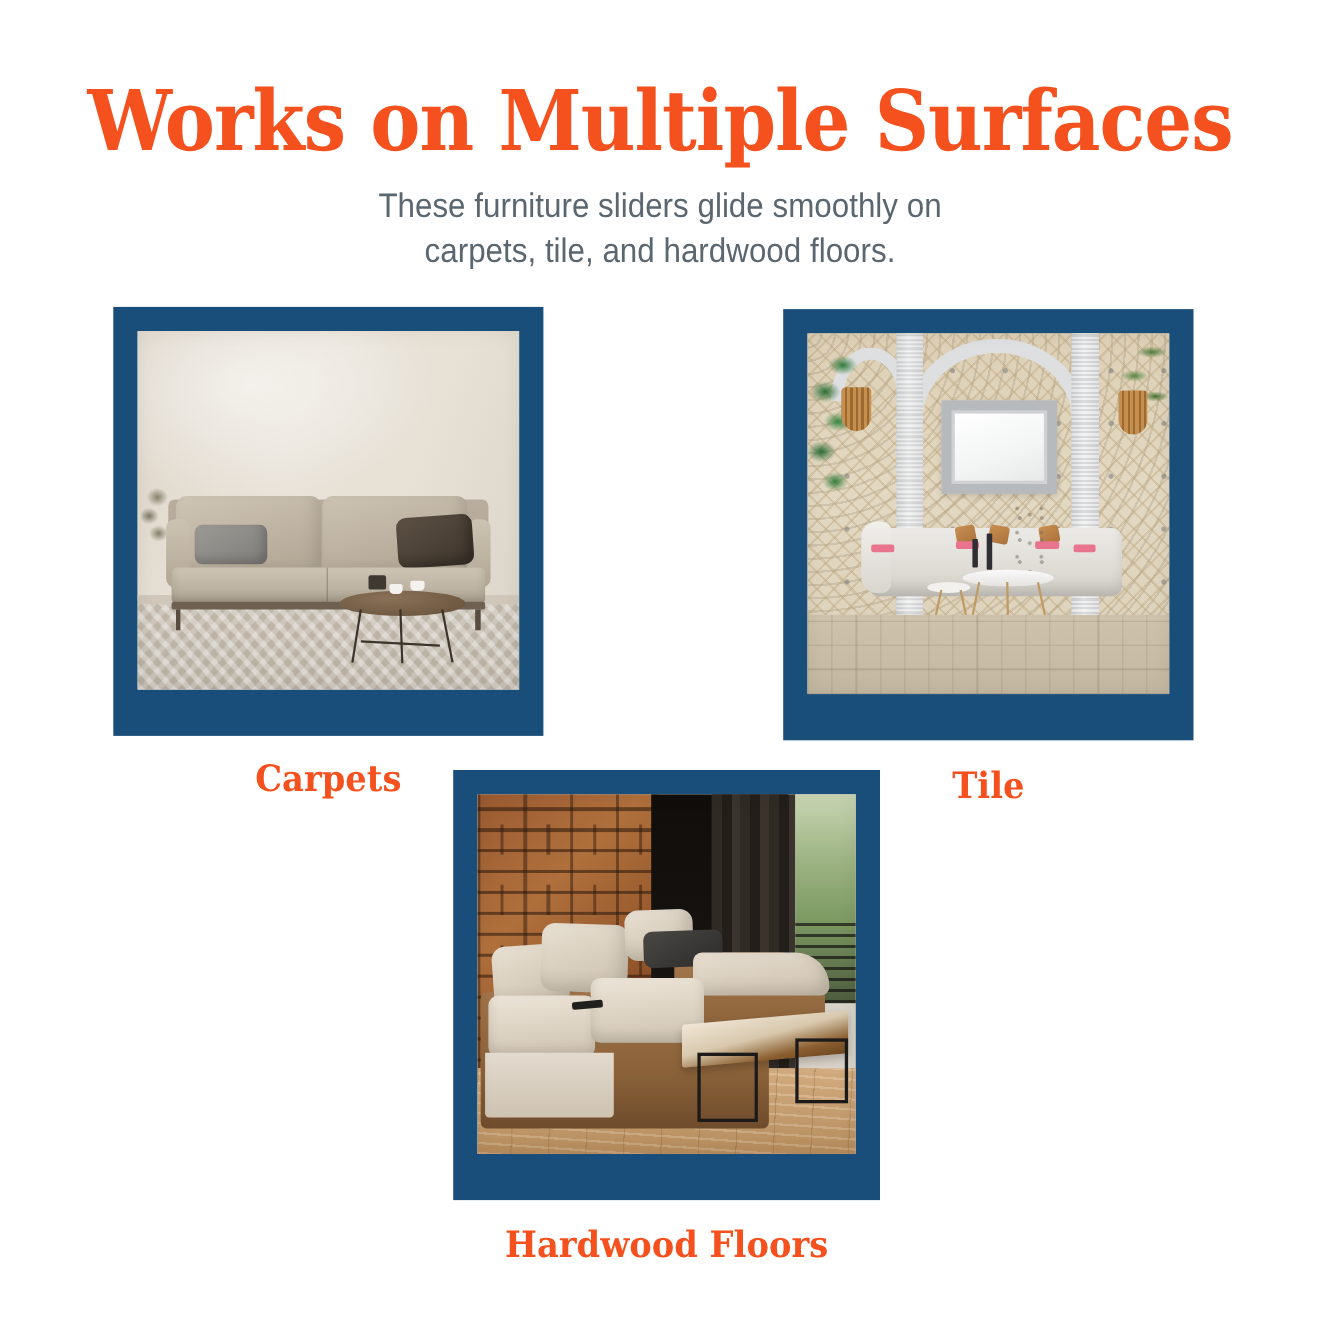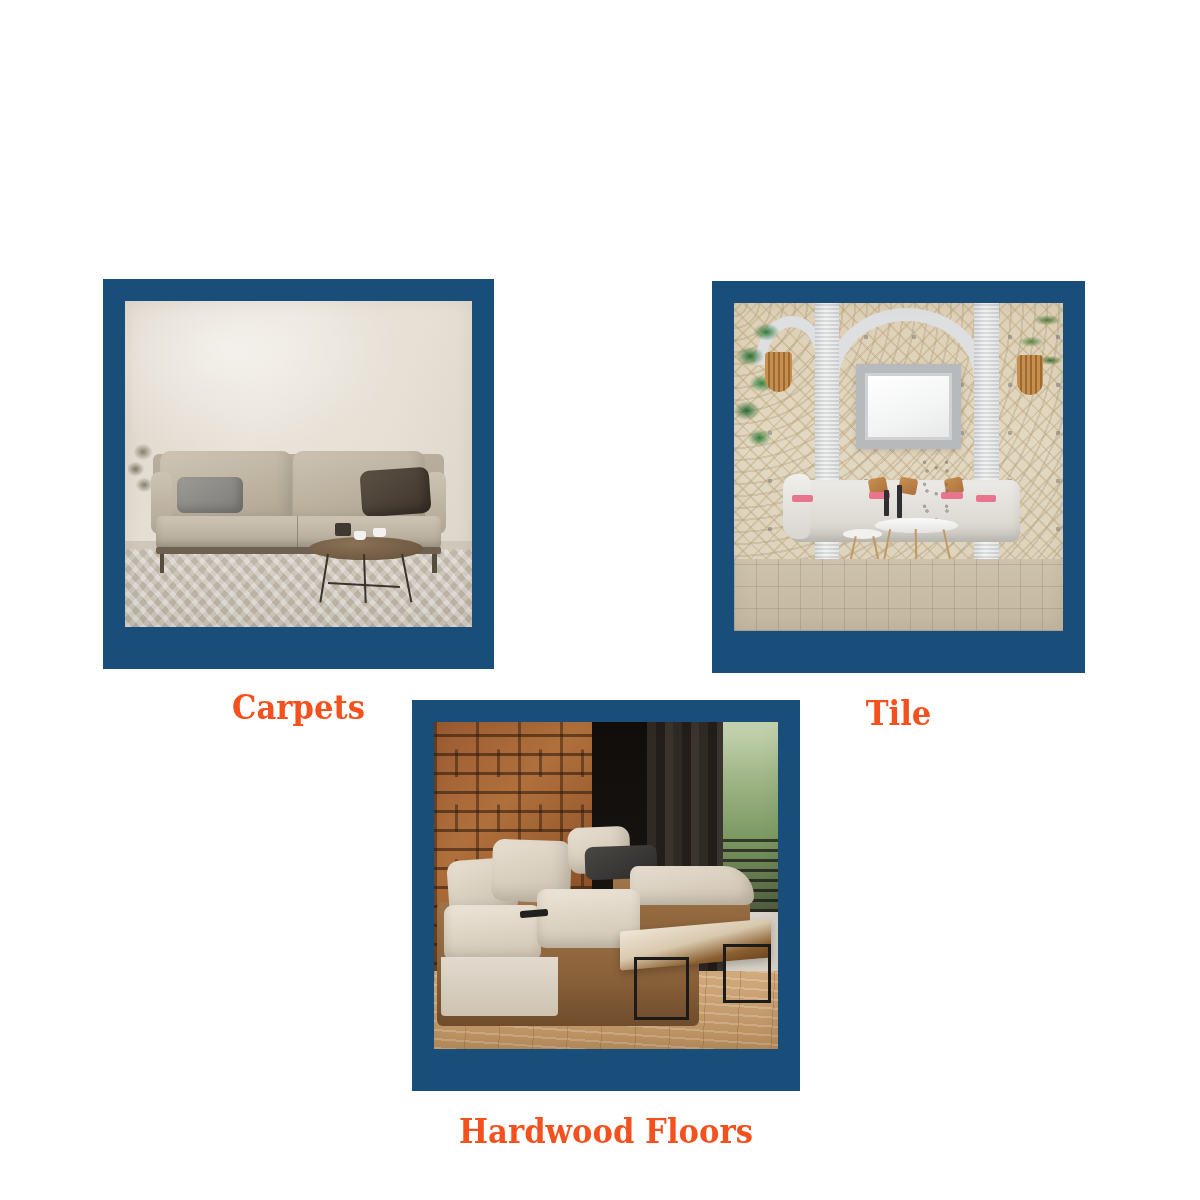--- a/index.html
+++ b/index.html
@@ -392,20 +392,27 @@
   .photo::after {
     content:""; position:absolute; inset:0; pointer-events:none;
     box-shadow:inset 0 0 18px rgba(0,0,0,.06);
   }
 </style>
 </head>
 <body>
 
 <div class="page">
 
+  <div class="header">
+    <div class="title">Works on Multiple Surfaces</div>
+    <div class="subtitle">
+      <div>These furniture sliders glide smoothly on</div>
+      <div>carpets, tile, and hardwood floors.</div>
+    </div>
+  </div>
 
   <div class="frame" id="frame-carpets">
     <div class="photo p1">
       <div class="wall"></div>
       <div class="skirting"></div>
       <div class="floor"></div>
       <div class="plant"></div>
       <div class="sofa-back"></div>
       <div class="cush bl"></div>
       <div class="cush br"></div>

